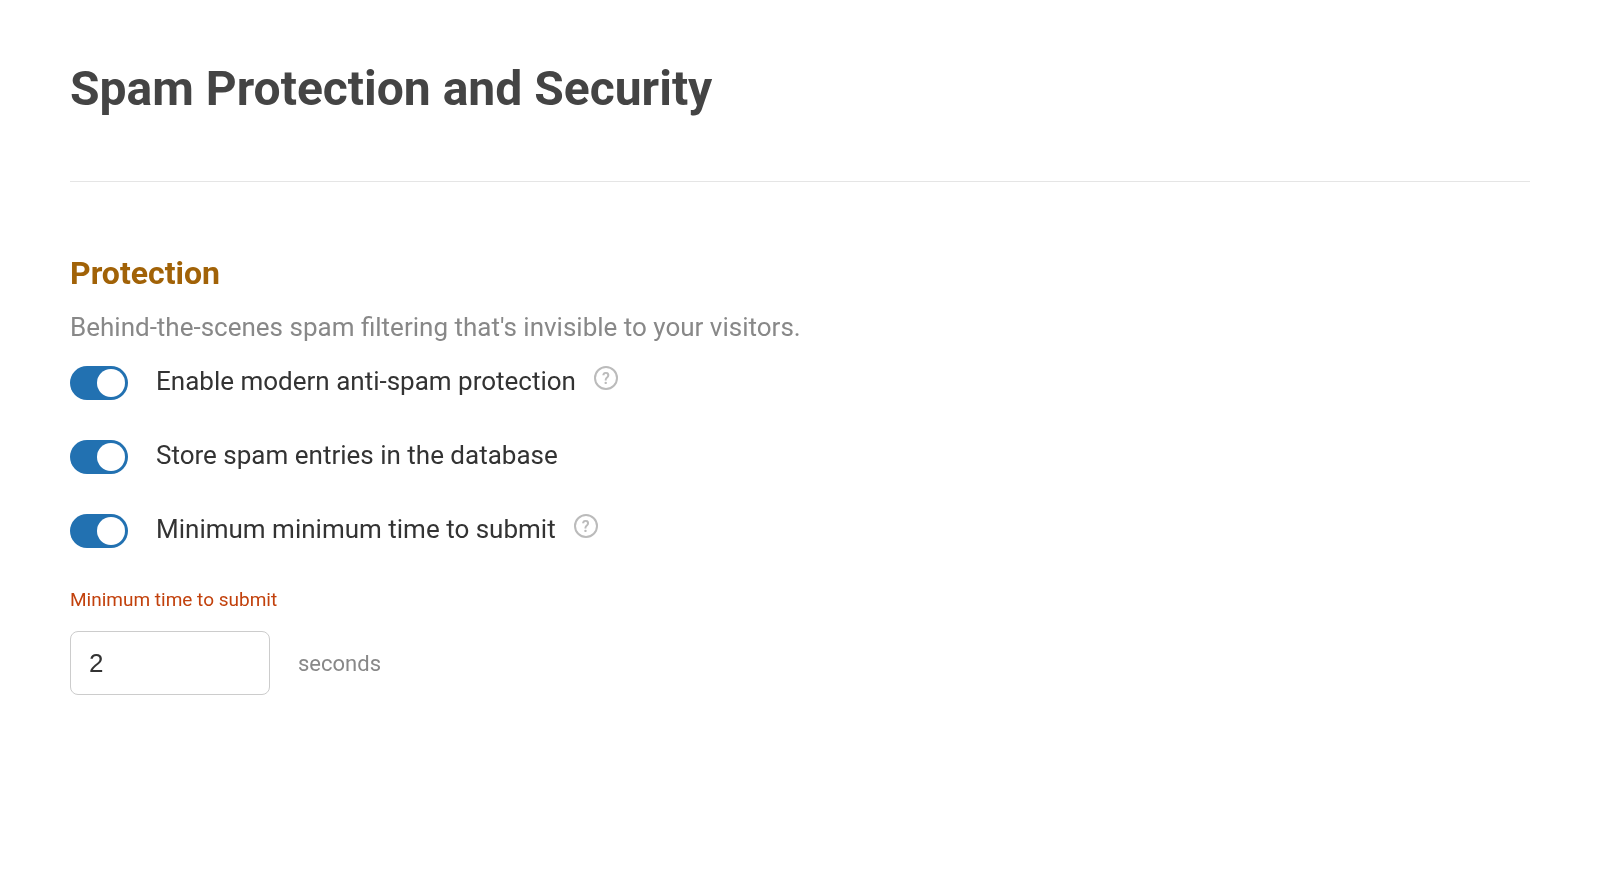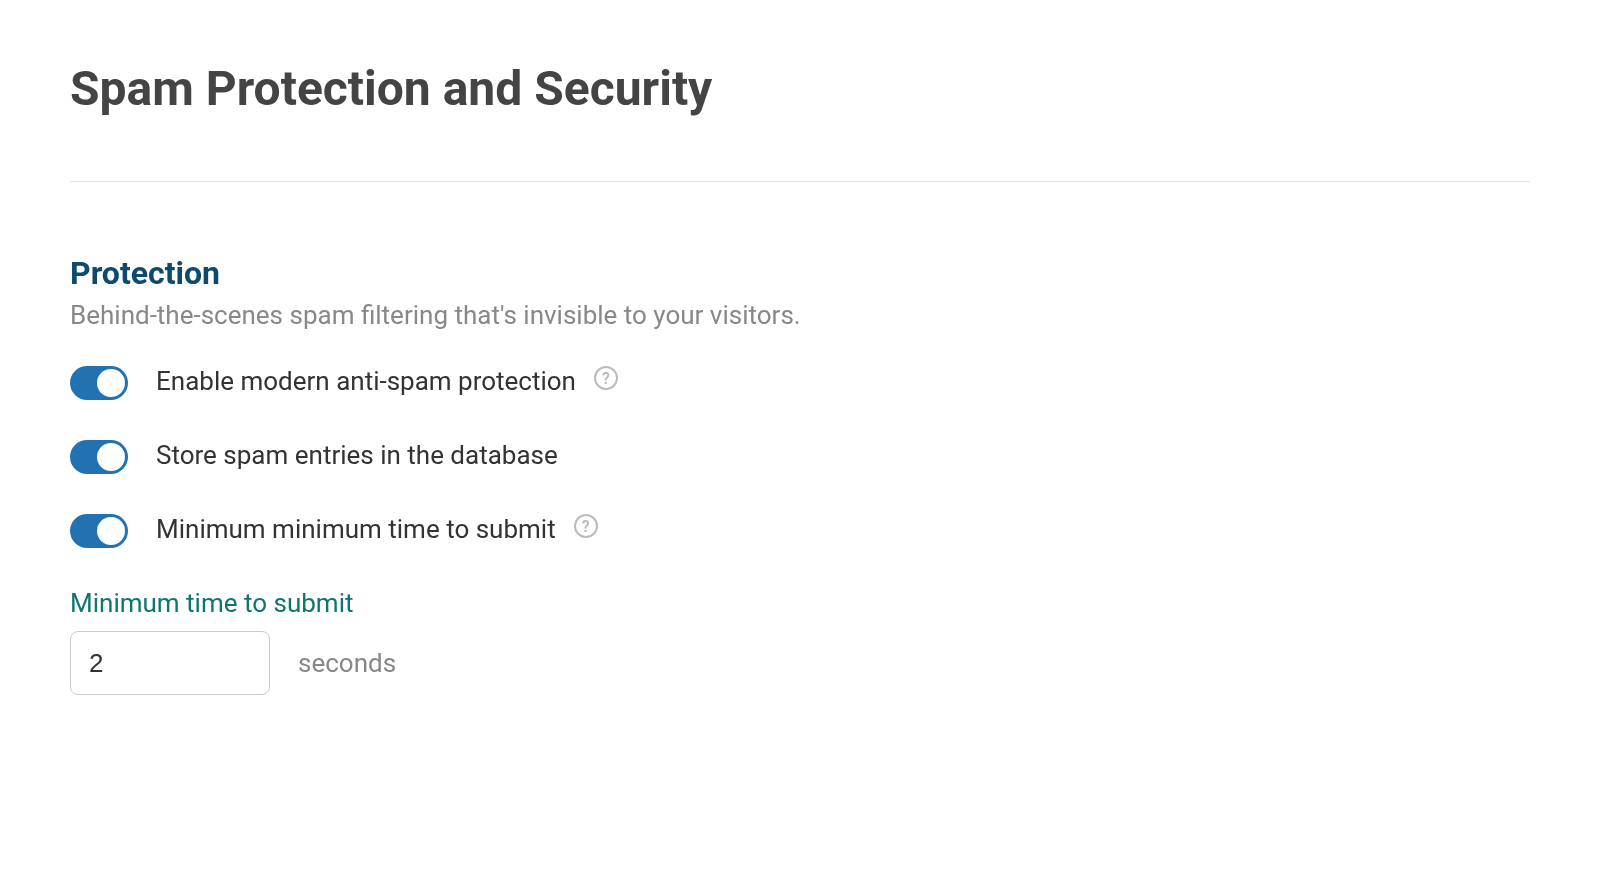--- a/index.html
+++ b/index.html
@@ -20,28 +20,28 @@
       margin-bottom: 64px;
     }
     .divider {
       border: none;
       border-top: 1px solid #e5e5e5;
       margin-bottom: 72px;
     }
     .section-title {
       font-size: 32px;
       font-weight: 700;
-      color: #0c4a6e;
-      margin-bottom: 8px;
+      color: #a16207;
+      margin-bottom: 20px;
     }
     .section-description {
       font-size: 26px;
       font-weight: 400;
       color: #888888;
-      margin-bottom: 36px;
+      margin-bottom: 24px;
     }
     .toggle-row {
       display: flex;
       align-items: flex-start;
       margin-bottom: 40px;
     }
     .toggle {
       position: relative;
       width: 58px;
       height: 34px;
@@ -81,41 +81,41 @@
       font-size: 16px;
       font-weight: 600;
       margin-left: 18px;
       cursor: pointer;
       flex-shrink: 0;
     }
     .field-group {
       margin-top: 24px;
     }
     .field-label {
-      font-size: 26px;
-      color: #0f766e;
+      font-size: 19px;
+      color: #c2410c;
       display: block;
-      margin-bottom: 13px;
+      margin-bottom: 20px;
     }
     .field-row {
       display: flex;
       align-items: center;
     }
     .number-input {
       width: 200px;
       height: 64px;
       border: 1px solid #cccccc;
       border-radius: 8px;
       font-size: 26px;
       color: #333333;
       padding: 0 18px;
       outline: none;
     }
     .field-suffix {
-      font-size: 26px;
+      font-size: 22px;
       color: #888888;
       margin-left: 28px;
     }
   </style>
 </head>
 <body>
 
 <h1 class="page-title">Spam Protection and Security</h1>
 
 <hr class="divider">

